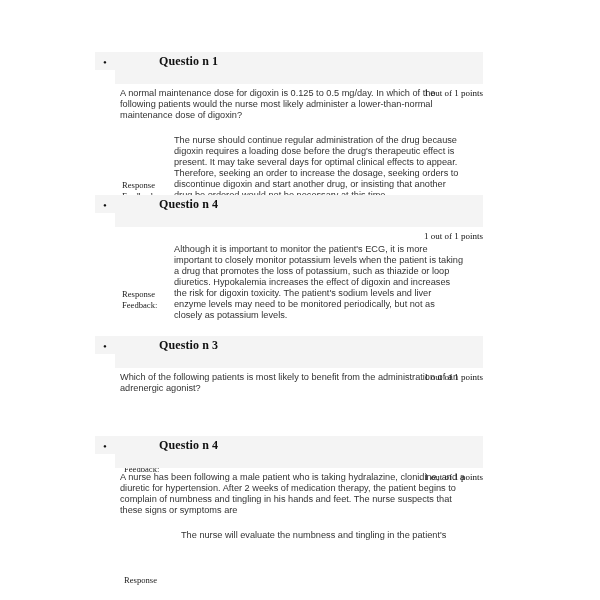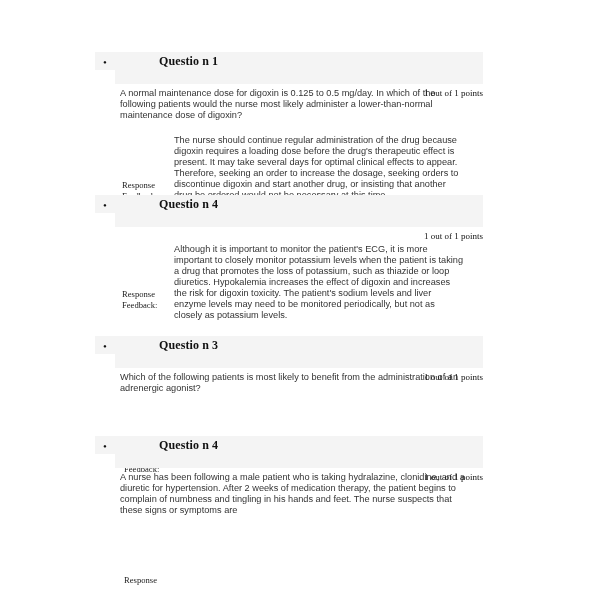--- a/index.html
+++ b/index.html
@@ -161,16 +161,17 @@
       <div class="band-bottom"></div>
       <span class="bullet">•</span>
       <span class="q-title">Questio n 4</span>
       <span class="q-points">1 out of 1 points</span>
     </div>
     <div class="q-text">A nurse has been following a male patient who is taking hydralazine, clonidine, and a diuretic for hypertension. After 2 weeks of medication therapy, the patient begins to complain of numbness and tingling in his hands and feet. The nurse suspects that these signs or symptoms are</div>
     <div class="feedback">
       <div class="fb-label" style="left:2px;">
         <div>Response</div>
       </div>
+      <div class="fb-text wide-indent">The nurse will evaluate the numbness and tingling in the patient's</div>
     </div>
   </div>
 
 </div>
 
 </body></html>

